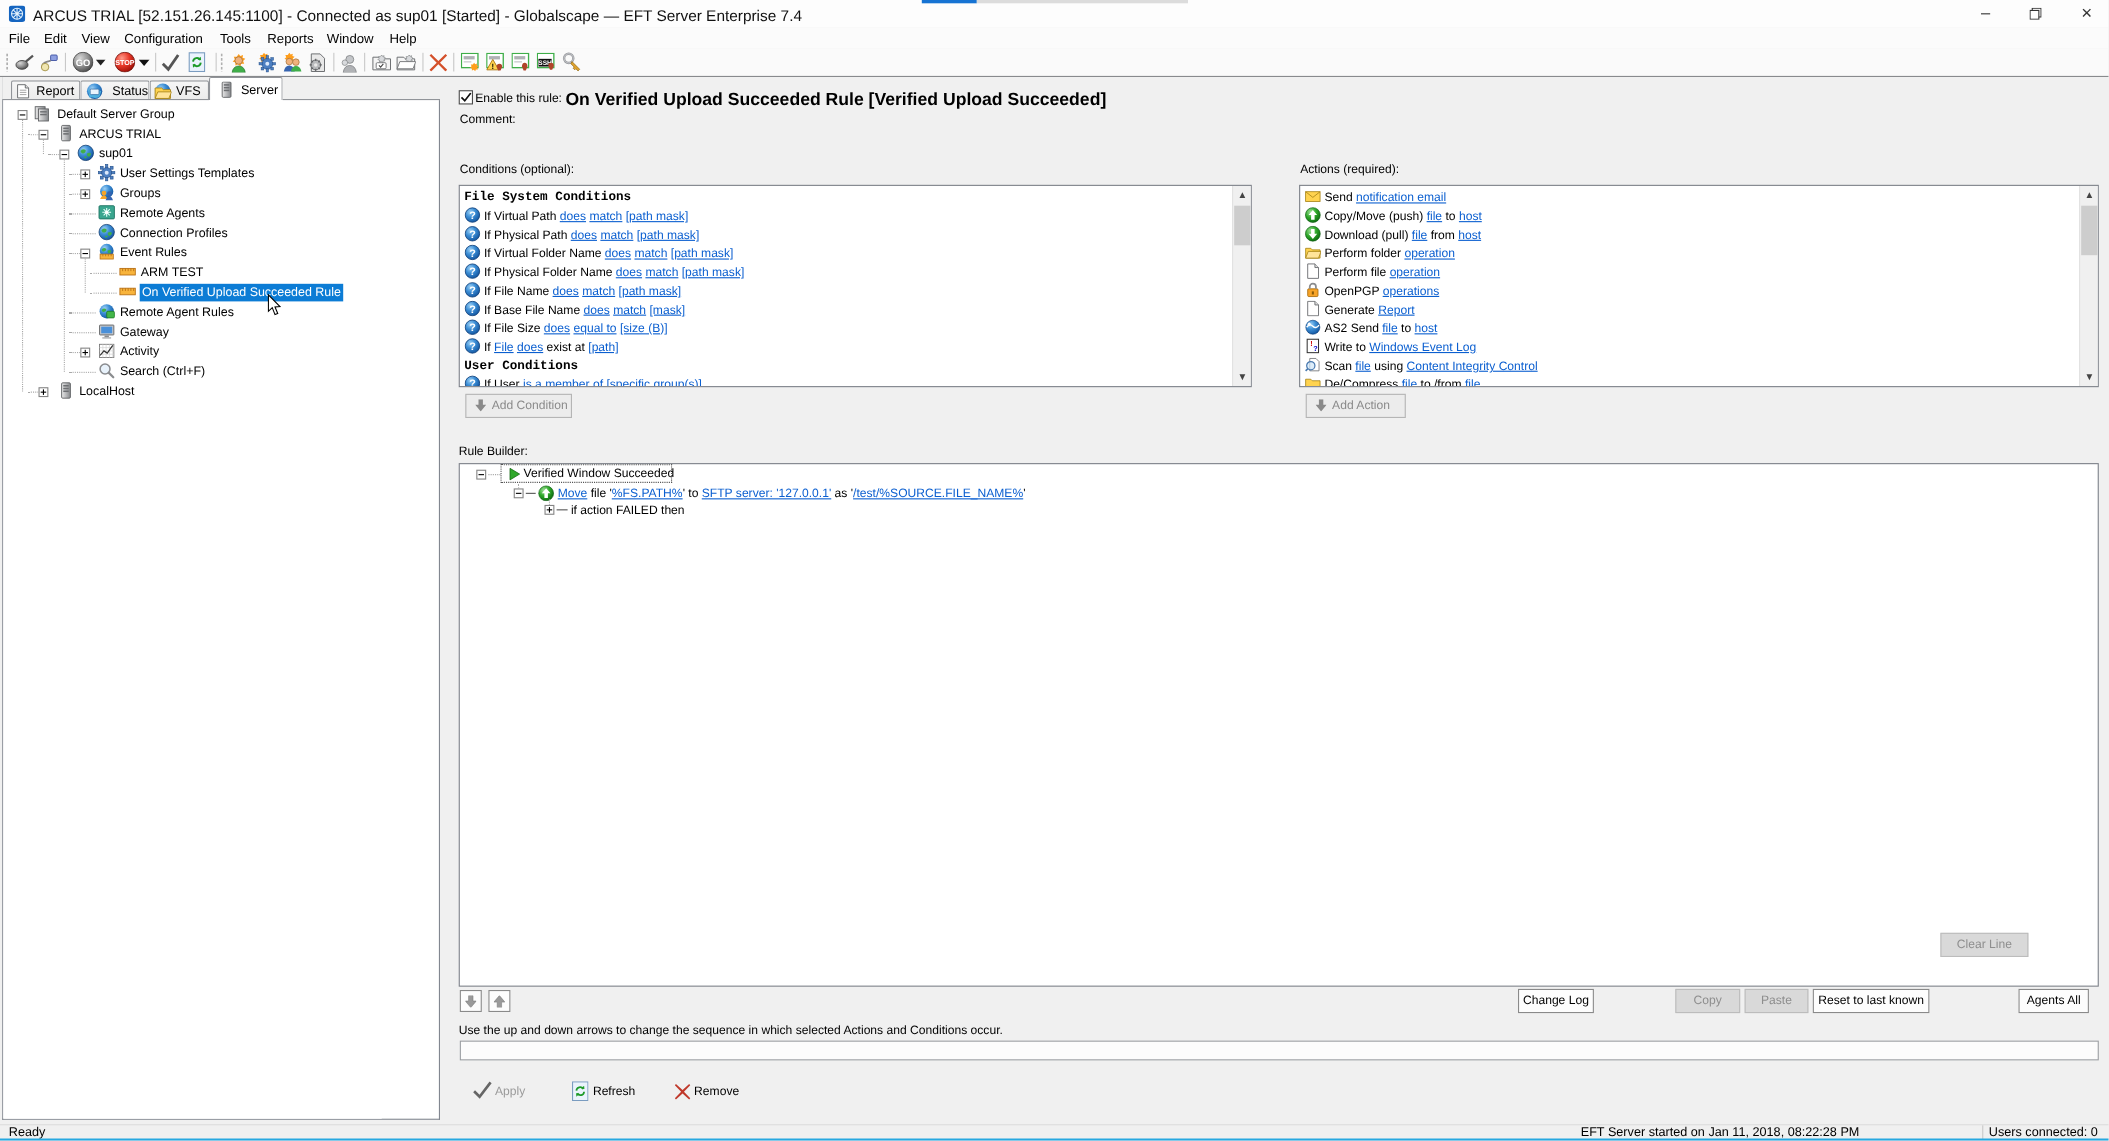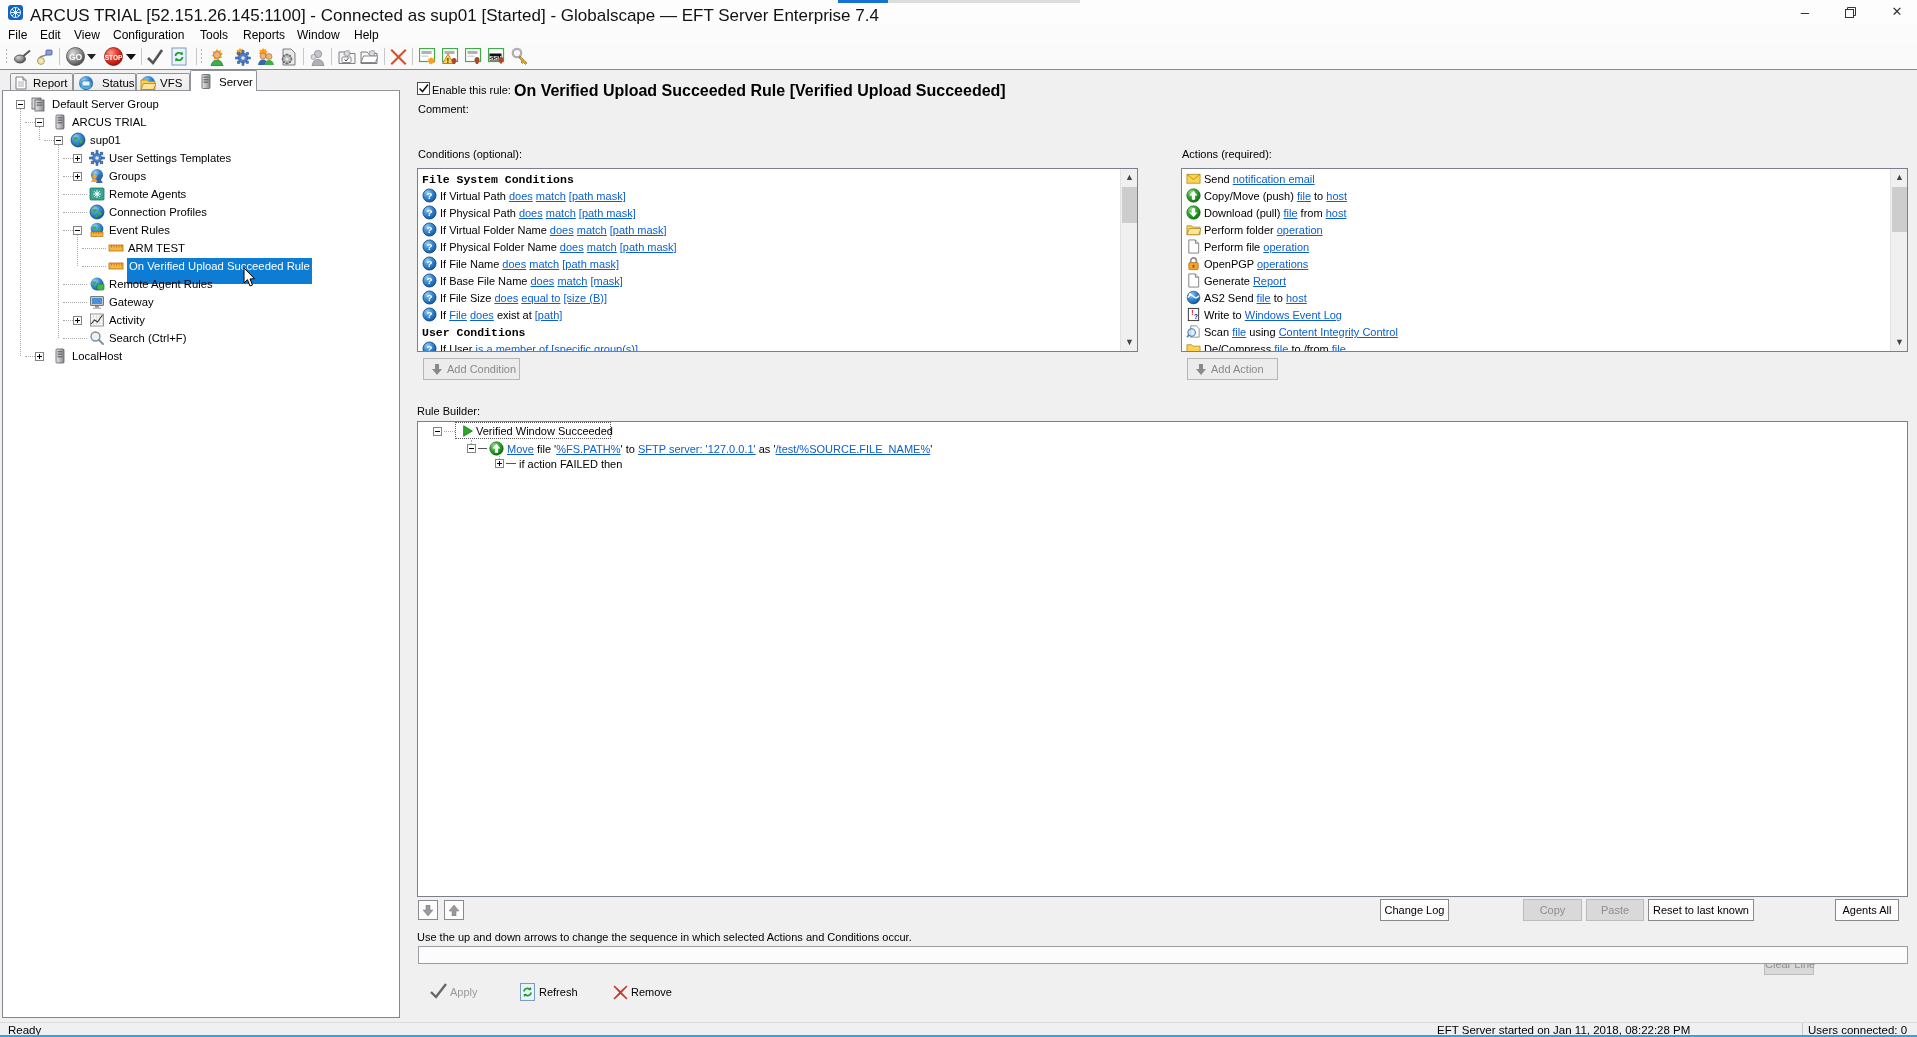--- a/index.html
+++ b/index.html
@@ -208,21 +208,21 @@
       </symbol>
 </defs>
 </svg>
 
 <div class="abs titlebar">
   <svg class="abs" style="left:8px;top:5px" width="15" height="15">
       <rect x="0" y="0" width="15" height="15" rx="3" fill="#1565c0"></rect>
       <circle cx="7.5" cy="7.5" r="5" fill="none" stroke="#e3f2fd" stroke-width="1"></circle>
       <path d="M7.5 2.5 v10 M2.5 7.5 h10 M4 4 l7 7 M11 4 l-7 7" stroke="#e3f2fd" stroke-width="1"></path>
     </svg>
-  <div class="abs" style="left:30px;top:6px;font-size:17px;color:#111">ARCUS TRIAL [52.151.26.145:1100] - Connected as sup01 [Started] - Globalscape — EFT Server Enterprise 7.4</div>
+  <div class="abs" style="left:30px;top:6px;font-size:14px;color:#111">ARCUS TRIAL [52.151.26.145:1100] - Connected as sup01 [Started] - Globalscape — EFT Server Enterprise 7.4</div>
   <div class="abs" style="left:838px;top:0;width:50px;height:3px;background:#1673d3"></div>
   <div class="abs" style="left:888px;top:0;width:192px;height:3px;background:#dcdcdc"></div>
   <div class="win" style="left:1790px;font-size:15px">–</div>
   <div class="win" style="left:1835px"><svg width="11" height="11" style="margin-top:7px">
         <rect x="0.5" y="2.5" width="8" height="8" fill="#fdfdfd" stroke="#333"></rect>
         <path d="M2.5 2.5 v-2 h8 v8 h-2" fill="none" stroke="#333"></path>
       </svg></div>
   <div class="win" style="left:1882px">✕</div>
 </div>
 
@@ -461,21 +461,21 @@
       <i></i>
     </div>
   <div class="treerow" style="left:86px;top:130px"><svg width="16" height="16">
         <use href="#i-evrules"></use>
       </svg><span style="margin-left:4px">Event Rules</span></div>
   <div class="treerow" style="left:105px;top:148px"><svg width="16" height="16">
         <use href="#i-ruler"></use>
       </svg><span style="margin-left:4px">ARM TEST</span></div>
   <div class="treerow" style="left:105px;top:166px"><svg width="16" height="16">
         <use href="#i-ruler"></use>
-      </svg><span style="margin-left:3px;background:#0c7cd5;color:#fff;padding:2px 2px 12px 2px">On Verified Upload Succeeded Rule</span></div>
+      </svg><span style="margin-left:3px;background:#0c7cd5;color:#fff;padding:2px 2px 2px 2px">On Verified Upload Succeeded Rule</span></div>
   <div class="treerow" style="left:86px;top:184px"><svg width="16" height="16">
         <use href="#i-rarules"></use>
       </svg><span style="margin-left:4px">Remote Agent Rules</span></div>
   <div class="treerow" style="left:86px;top:202px"><svg width="16" height="16">
         <use href="#i-gateway"></use>
       </svg><span style="margin-left:4px">Gateway</span></div>
   <div class="pm plus" style="left:70px;top:225px">
       <i></i>
       <b></b>
     </div>
@@ -627,21 +627,21 @@
   <div class="btn" style="left:418px;top:900px;width:20px;height:20px"><svg style="margin-top:4px" width="10" height="11">
         <path d="M3 0 h4 v5 h3 L5 11 L0 5 h3 z" fill="#9a9a9a" stroke="#777" stroke-width="0.5"></path>
       </svg></div>
   <div class="btn" style="left:444px;top:900px;width:20px;height:20px"><svg style="margin-top:4px" width="10" height="11">
         <path d="M3 11 h4 v-5 h3 L5 0 L0 6 h3 z" fill="#9a9a9a" stroke="#777" stroke-width="0.5"></path>
       </svg></div>
   <div class="btn" style="left:1380px;top:899px;width:69px;height:22px;line-height:20px">Change Log</div>
   <div class="btn dis" style="left:1523px;top:899px;width:59px;height:22px;line-height:20px">Copy</div>
   <div class="btn dis" style="left:1586px;top:899px;width:58px;height:22px;line-height:20px">Paste</div>
   <div class="btn" style="left:1648px;top:899px;width:106px;height:22px;line-height:20px">Reset to last known</div>
-  <div class="btn dis" style="left:1764px;top:953px;width:50px;height:22px;line-height:20px">Clear Line</div>
+  <div class="btn dis" style="left:1764px;top:848px;width:80px;height:22px;line-height:20px">Clear Line</div>
   <div class="btn" style="left:1835px;top:899px;width:64px;height:22px;line-height:20px">Agents All</div>
   <div class="abs" style="left:417px;top:931px">Use the up and down arrows to change the sequence in which selected Actions and Conditions occur.</div>
   <div class="abs" style="left:418px;top:946px;width:1490px;height:18px;background:#fcfcfc;border:1px solid #9a9da1"></div>
   <svg class="abs" style="left:429px;top:983px" width="19" height="16">
       <path d="M2 9 L7 14 L17 1" fill="none" stroke="#666" stroke-width="2.4"></path>
     </svg>
   <div class="abs" style="left:450px;top:986px;color:#9a9a9a">Apply</div>
   <svg class="abs" style="left:520px;top:983px" width="15" height="18">
       <rect x="0.5" y="0.5" width="14" height="17" fill="#eaf3fc" stroke="#7a9cc0" stroke-width="1"></rect>
       <path d="M4 8.5 a3.3 3.3 0 0 1 6.2 -1.4 M11 9.5 a3.3 3.3 0 0 1 -6.2 1.4" fill="none" stroke="#1d9a28" stroke-width="1.6"></path>

